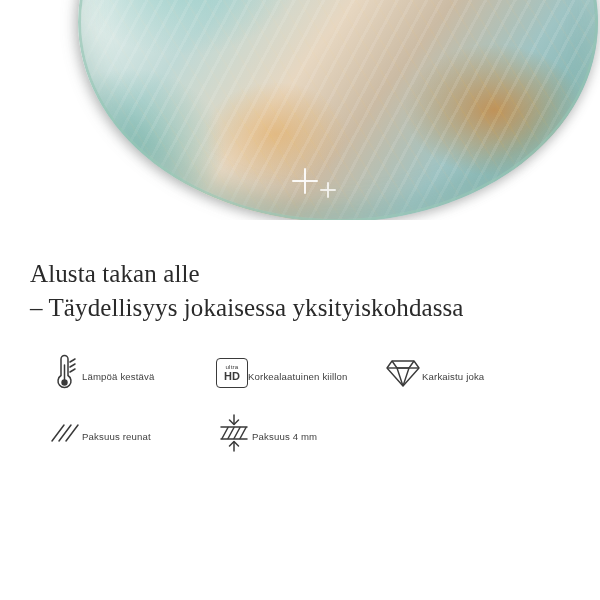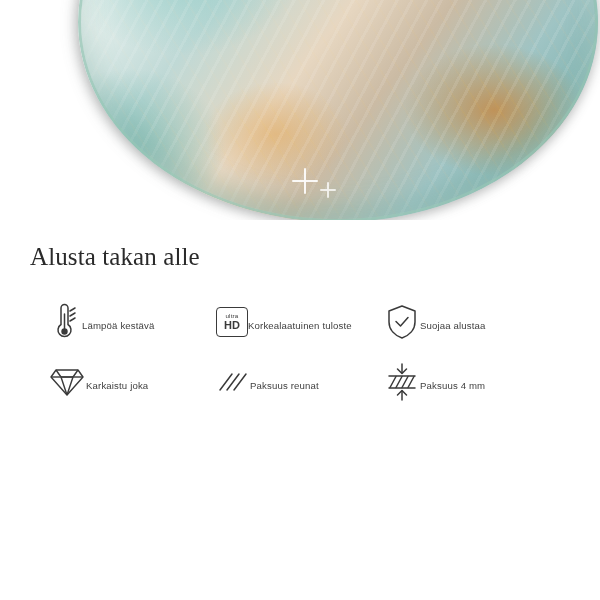--- a/index.html
+++ b/index.html
@@ -94,21 +94,21 @@
   
   .content {
     padding: 20px 30px 0 30px;
   }
   .headline {
     font-family: "Liberation Serif", serif;
     font-size: 25px;
     line-height: 1.36;
     color: #2a2a2a;
     font-weight: 400;
-    margin: 0 0 16px 0;
+    margin: 17px 0 16px 0;
     letter-spacing: 0.1px;
   }
   .headline .line { display: block; }
 
   .body-copy {
     font-size: 11.6px;
     line-height: 1.95;
     color: #3b3b3b;
     margin: 0;
     max-width: 545px;
@@ -165,20 +165,21 @@
   <div class="hero">
     <div class="hero-shadow"></div>
     <div class="hero-disc"></div>
     <span class="sparkle s1"></span>
     <span class="sparkle s2"></span>
   </div>
 
   <div class="content">
     <h1 class="headline">
       <span class="line">Alusta takan alle</span>
+      <span class="line">– Täydellisyys jokaisessa yksityiskohdassa</span>
     </h1>
 
     <div class="features">
 
       <div class="feature">
         <div class="feature-icon">
           <svg class="icon-svg" width="34" height="40" viewBox="0 0 34 40" fill="none" stroke="#3a3a3a" stroke-width="1.5" stroke-linecap="round">
             <path d="M13 6 a3.5 3.5 0 0 1 7 0 v16.5 a6.5 6.5 0 1 1 -7 0 Z"></path>
             <line x1="16.5" y1="12" x2="16.5" y2="27"></line>
             <circle cx="16.5" cy="29.5" r="3.2" fill="#3a3a3a" stroke="none"></circle>
@@ -190,32 +191,23 @@
         <div class="feature-label">Lämpöä kestävä</div>
       </div>
 
       <div class="feature">
         <div class="feature-icon">
           <div class="ultrahd-box">
             <span class="u1">ultra</span>
             <span class="u2">HD</span>
           </div>
         </div>
-        <div class="feature-label">Korkealaatuinen tuloste</div>
-      </div>
-
-      <div class="feature">
-        <div class="feature-icon">
-          <svg class="icon-svg" width="36" height="40" viewBox="0 0 36 40" fill="none" stroke="#3a3a3a" stroke-width="1.5" stroke-linejoin="round" stroke-linecap="round">
-            <path d="M18 4 L31 9 v11 c0 8 -6 13.5 -13 16 -7 -2.5 -13 -8 -13 -16 V9 Z"></path>
-            <polyline points="12,19.5 16.5,24 24,15.5"></polyline>
-          </svg>
-        </div>
-        <div class="feature-label">Suojaa alustaa</div>
-      </div>
+        <div class="feature-label">Korkealaatuinen kiillon</div>
+      </div>
+
 
       <div class="feature">
         <div class="feature-icon">
           <svg class="icon-svg" width="38" height="34" viewBox="0 0 38 34" fill="none" stroke="#3a3a3a" stroke-width="1.4" stroke-linejoin="round">
             <path d="M8 5 H30 L35 12 L19 30 L3 12 Z"></path>
             <path d="M3 12 H35"></path>
             <path d="M8 5 L13 12 L19 30"></path>
             <path d="M30 5 L25 12 L19 30"></path>
             <path d="M13 12 H25"></path>
           </svg>

